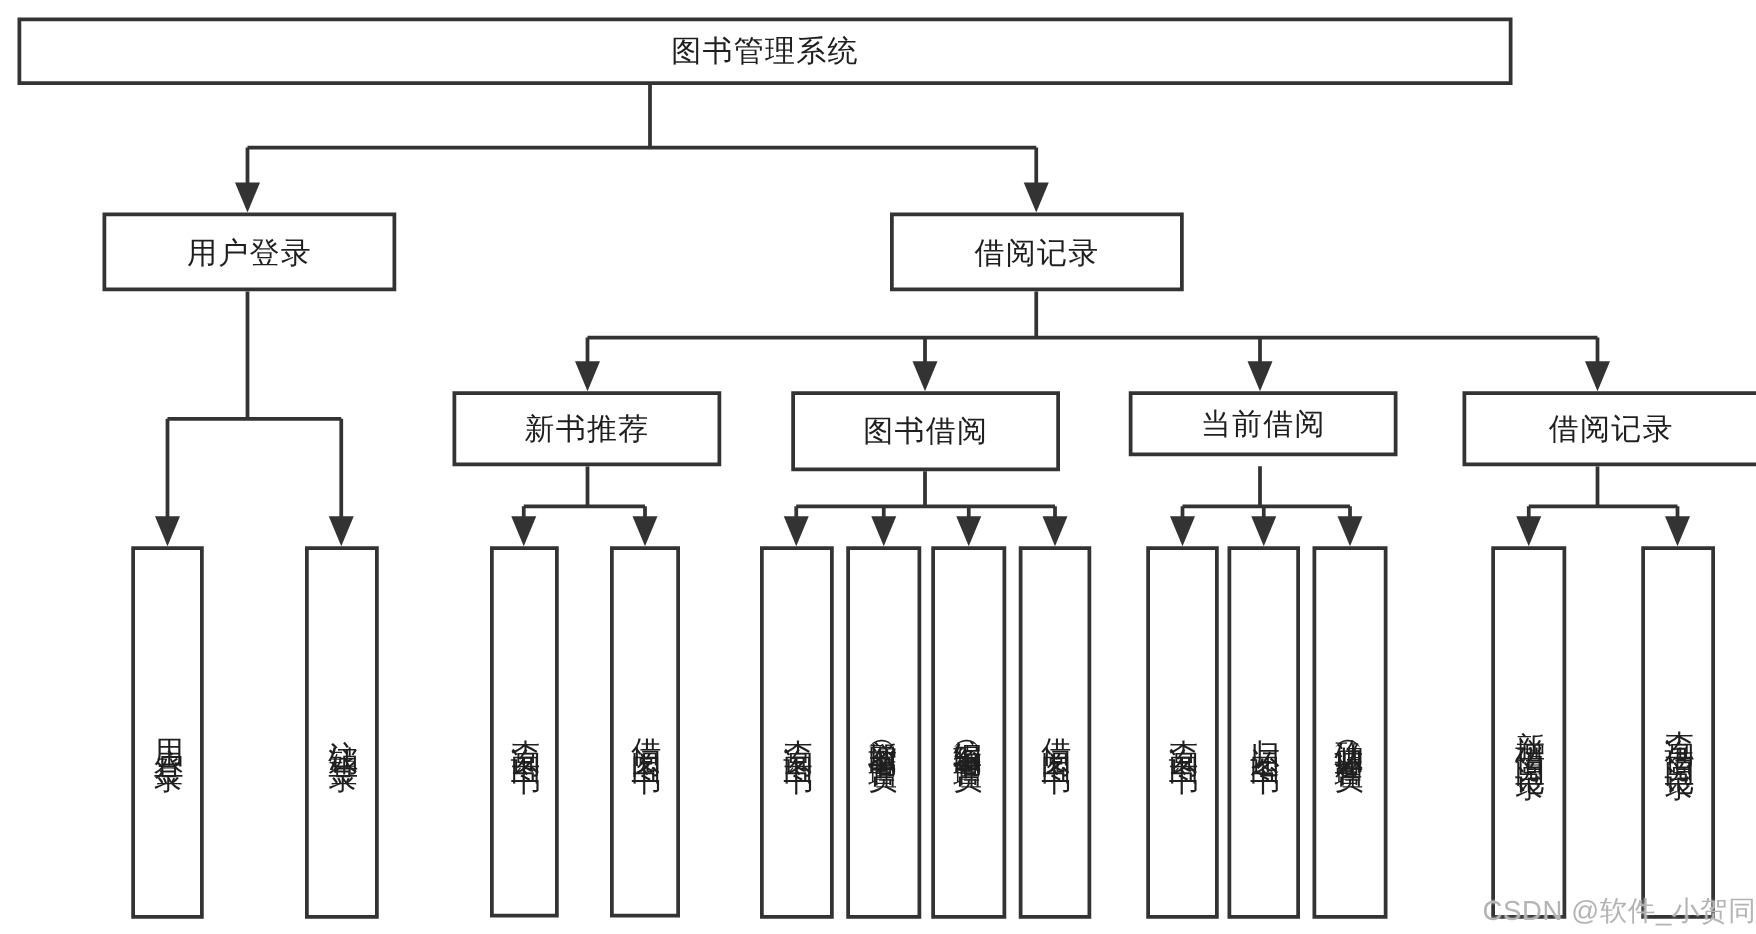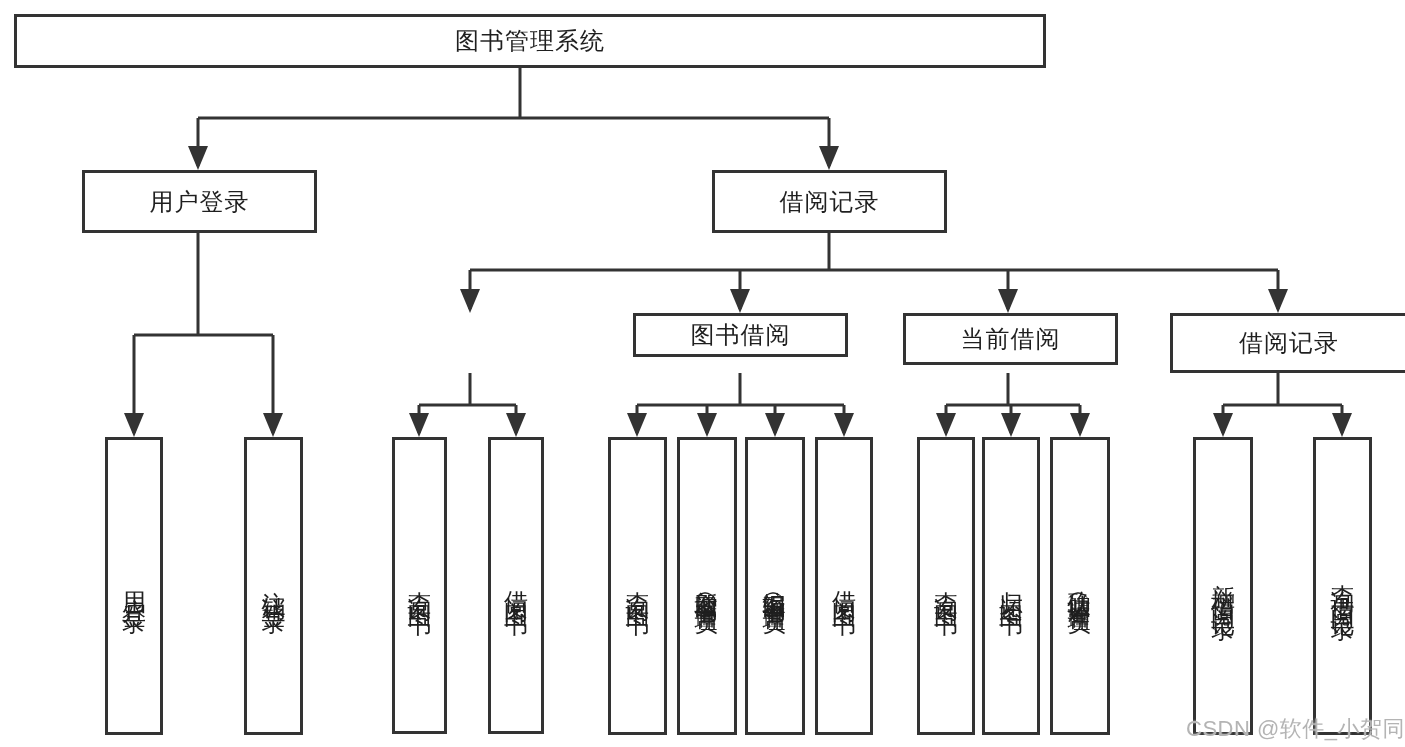--- a/index.html
+++ b/index.html
@@ -123,32 +123,35 @@
       <polygon points="1001,413 1021,413 1011,437"></polygon>
       <polygon points="1070,413 1090,413 1080,437"></polygon>
     </g>
     <g>
       <path d="M1278 373 V405 M1223 405 H1342 M1223 405 V433 M1342 405 V433"></path>
       <polygon points="1213,413 1233,413 1223,437"></polygon>
       <polygon points="1332,413 1352,413 1342,437"></polygon>
     </g>
   </svg>
 
-  <div class="node" style="left:14px; top:14px; width:1032px; height:54px;">
+  <div class="node" style="left:14px; top:14px; width:1196px; height:54px;">
     <span>图书管理系统</span>
   </div>
 
   <div class="node" style="left:82px; top:170px; width:235px; height:63px;">
     <span>用户登录</span>
   </div>
   <div class="node" style="left:712px; top:170px; width:235px; height:63px;">
     <span>借阅记录</span>
   </div>
 
-  <div class="node" style="left:633px; top:313px; width:215px; height:44px;">
+  <div class="node" style="left:362px; top:313px; width:215px; height:60px;">
+    <span>新书推荐</span>
+  </div>
+  <div class="node" style="left:633px; top:313px; width:215px; height:64px;">
     <span>图书借阅</span>
   </div>
   <div class="node" style="left:903px; top:313px; width:215px; height:52px;">
     <span>当前借阅</span>
   </div>
   <div class="node" style="left:1170px; top:313px; width:238px; height:60px;">
     <span>借阅记录</span>
   </div>
 
   <div class="vnode" style="left:105px; top:437px; width:58px; height:298px;">

